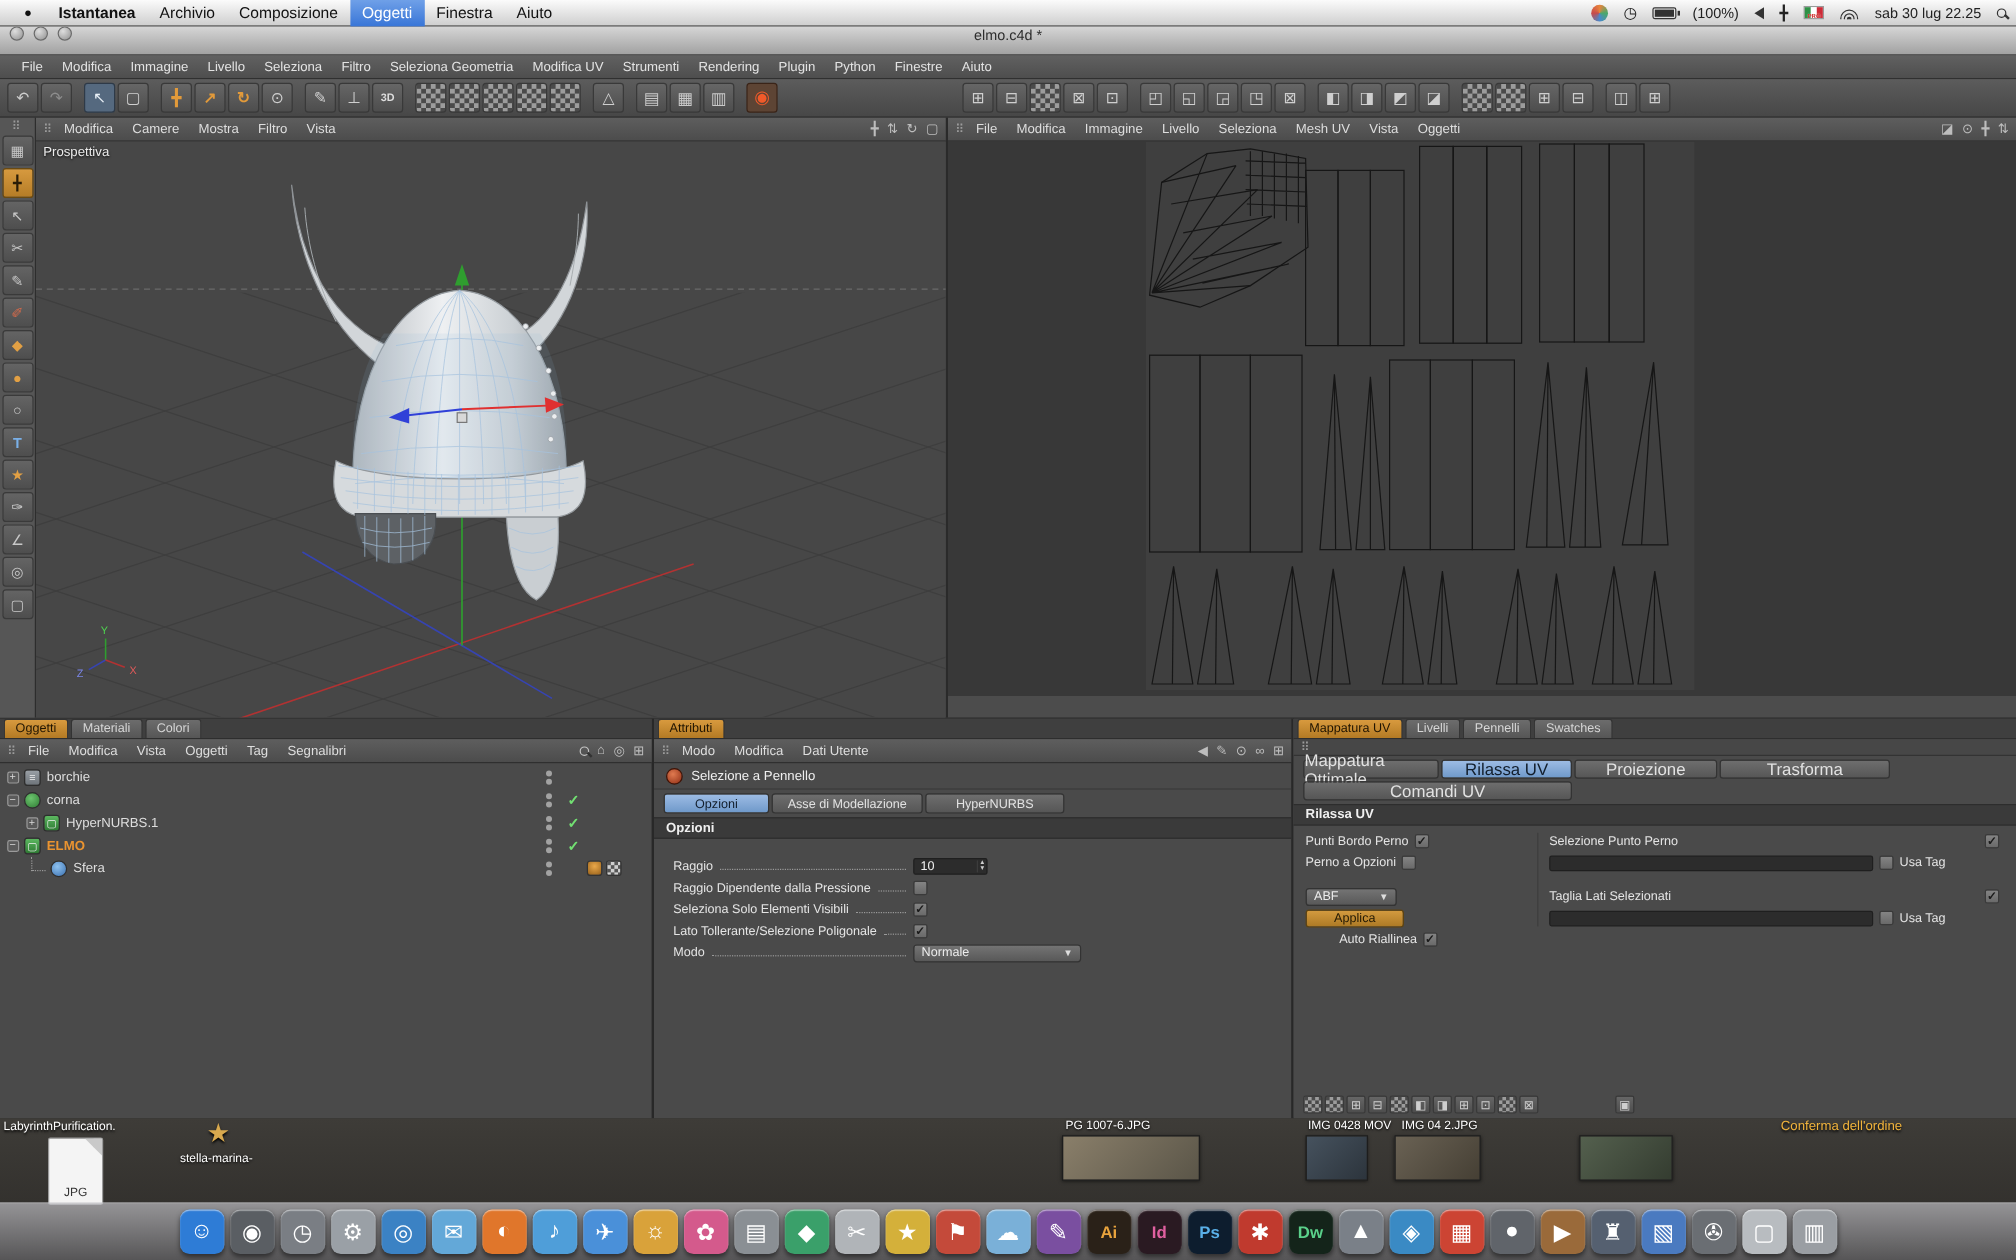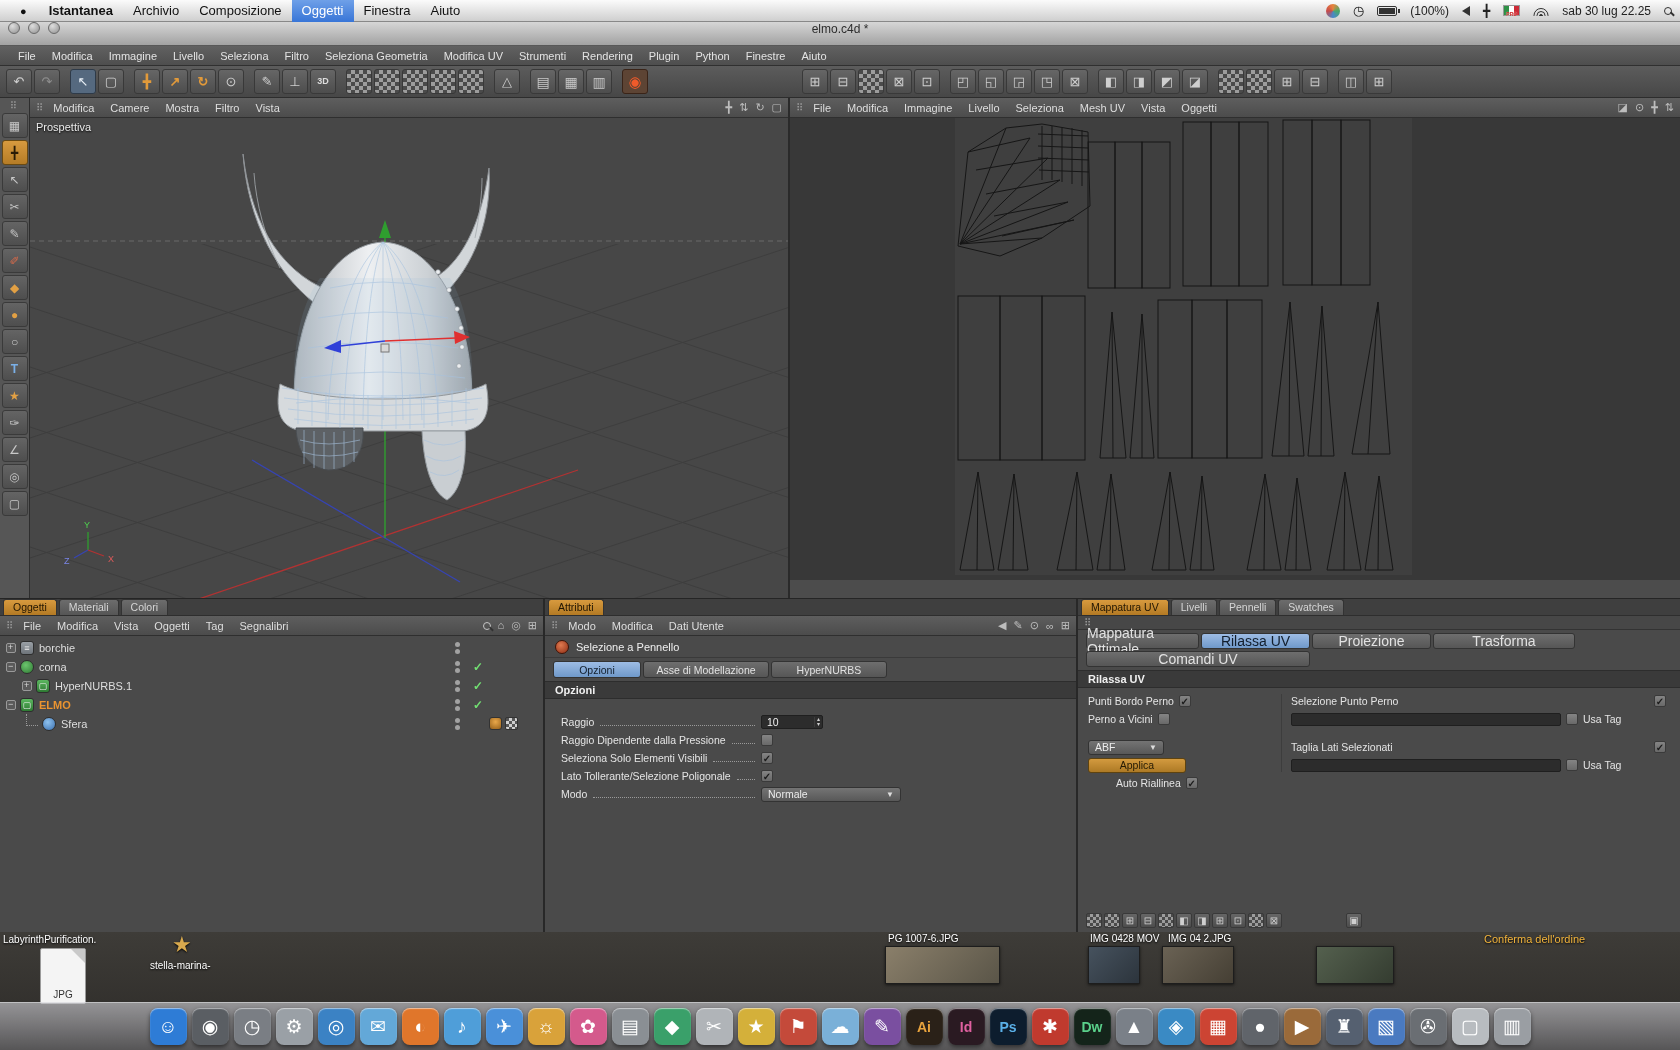--- a/index.html
+++ b/index.html
@@ -136,21 +136,21 @@
 .uvm-btn.active{background:linear-gradient(#9dbce4,#6f99ca);color:#121e2c}
 .bw1{width:113px}.bw2{width:109px}.bw3{width:119px}.bw4{width:142px}
 .uvm-btn.comandi{width:224px;margin:2px 0 3px 8px}
 .uvm-form{position:relative;padding-top:4px}
 .vdiv{position:absolute;left:203px;top:6px;height:78px;width:1px;background:#3d3d3d}
 .uvm-row{display:flex;align-items:center;height:18px;font-size:10.5px;color:#e4e4e4;padding-left:10px}
 .col-l{width:193px;display:flex;align-items:center;gap:5px}
 .col-r{flex:1;display:flex;align-items:center;gap:5px;padding-left:10px;padding-right:14px}
 .col-r .spacer{flex:1}
 .txt-field{width:270px;height:13px;background:#2c2c2c;border:1px solid #1f1f1f;border-radius:2px;color:#eee;font-size:10px;padding:0 4px;font-family:"Liberation Sans",sans-serif}
-.btn-applica{width:98px;height:15px;display:flex;align-items:center;justify-content:center;font-size:10.5px;color:#241a04;background:linear-gradient(#d39a3f,#ad7a25);border:1px solid #5e4310;border-radius:3px}
+.btn-applica{width:82px;height:15px;display:flex;align-items:center;justify-content:center;font-size:10.5px;color:#241a04;background:linear-gradient(#d39a3f,#ad7a25);border:1px solid #5e4310;border-radius:3px}
 .gap8{height:10px}
 .uvm-bottom{margin-top:auto;display:flex;gap:2px;padding:0 0 4px 8px;align-items:center}
 .mini-icon{width:16px;height:15px;display:flex;align-items:center;justify-content:center;background:linear-gradient(#666,#4d4d4d);border:1px solid #393939;border-radius:2px;color:#cfcfcf;font-size:10px}
 .mini-icon.checker{background-image:repeating-conic-gradient(#9c9c9c 0% 25%,#4a4a4a 0% 50%);background-size:6px 6px}
 .mini-icon.sep{width:60px;background:none;border:none}
 
 
 #desktop-strip{position:absolute;top:932px;left:0;width:1680px;height:118px;background:linear-gradient(#3e3c38,#2c2a27)}
 .dt-label{position:absolute;font-size:10px;color:#fff;text-shadow:0 1px 2px #000;white-space:nowrap}
 .dt-label.orange{color:#f2b43c;font-size:11px;font-weight:normal}
@@ -673,21 +673,21 @@
               <span class="cb on"></span>
             </span>
           <span class="col-r">
               <span>Selezione Punto Perno</span>
               <span class="spacer"></span>
               <span class="cb on"></span>
             </span>
         </div>
         <div class="uvm-row">
           <span class="col-l">
-              <span>Perno a Vicini</span>
+              <span>Perno a Opzioni</span>
               <span class="cb"></span>
             </span>
           <span class="col-r">
               <input class="txt-field" style="">
               <span class="cb"></span>
               <span>Usa Tag</span>
             </span>
         </div>
         <div class="gap8"></div>
         <div class="uvm-row">

